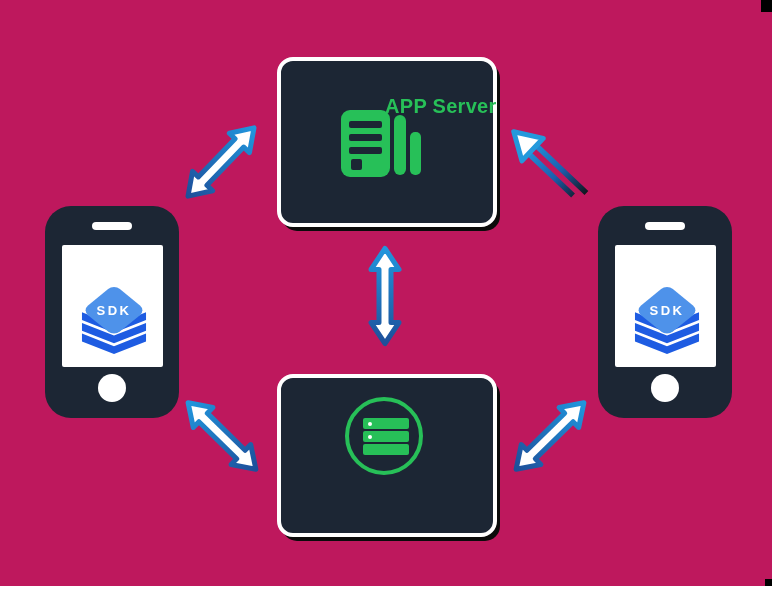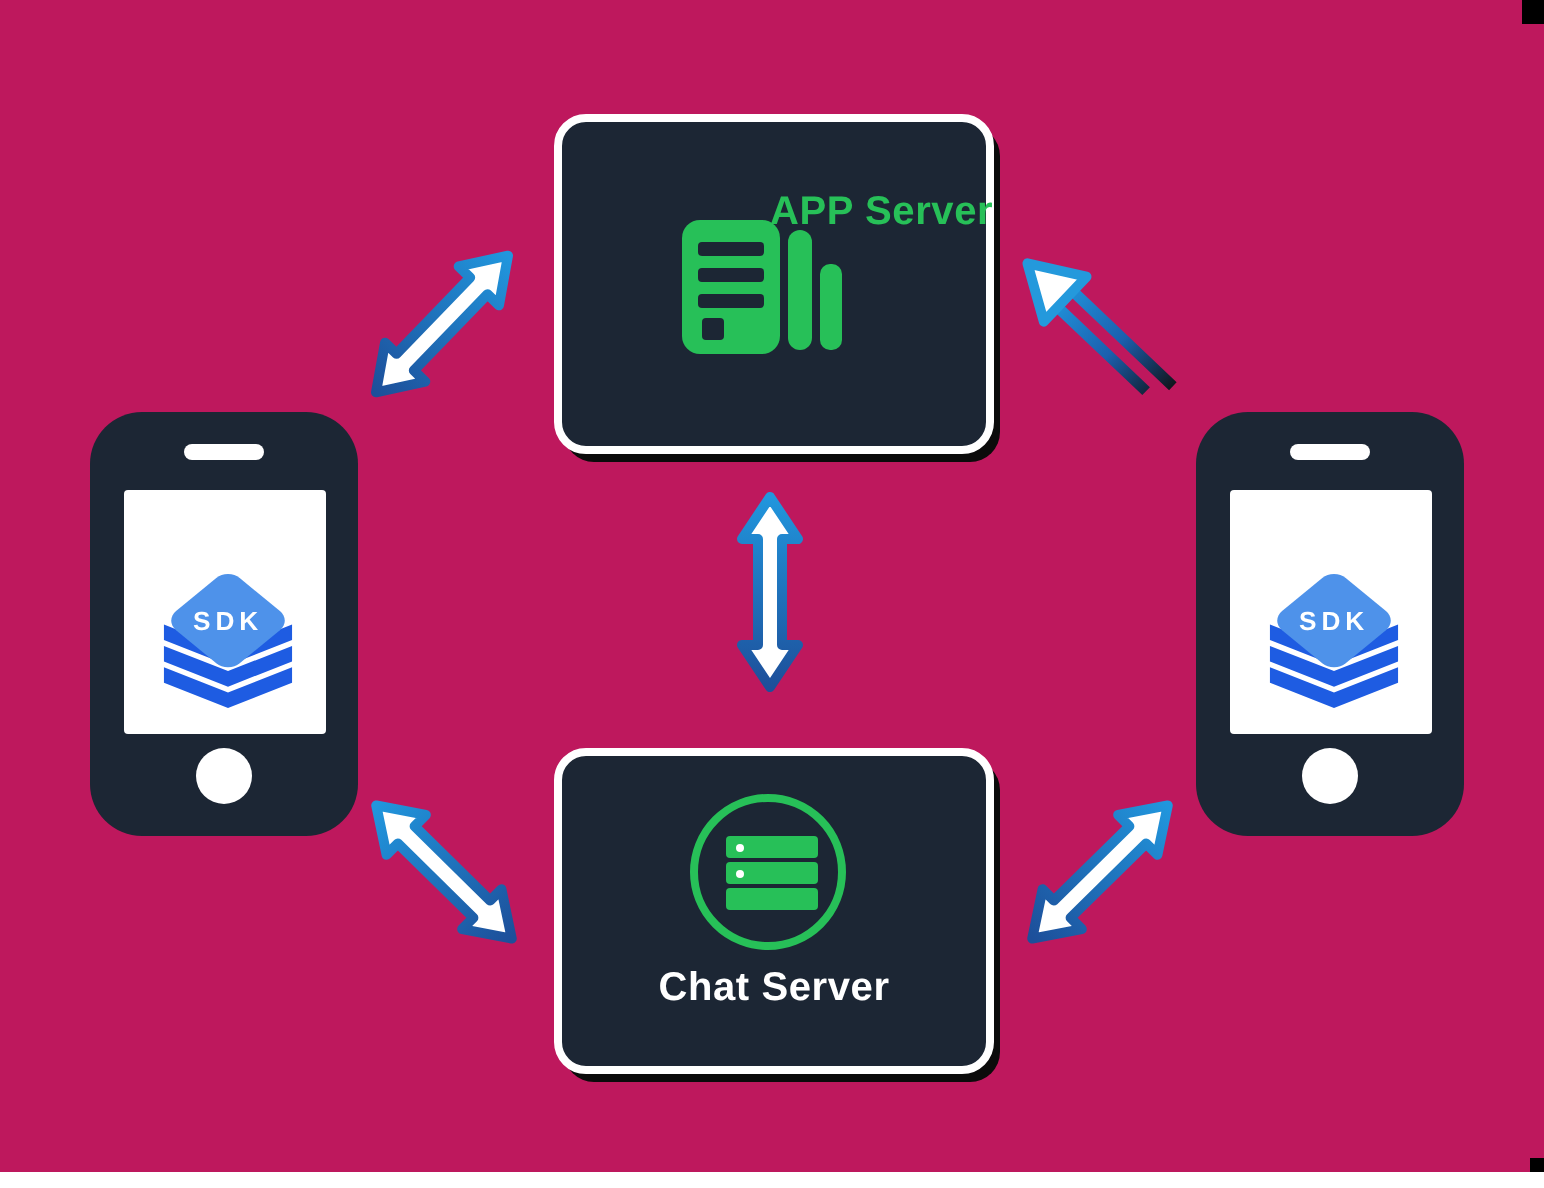--- a/index.html
+++ b/index.html
@@ -129,21 +129,20 @@
     <div class="chat-circle"></div>
     <div class="rack">
       <div class="rack-bar">
           <div class="led"></div>
         </div>
       <div class="rack-bar">
           <div class="led"></div>
         </div>
       <div class="rack-bar"></div>
     </div>
-    <div class="chat-label">Chat Server</div>
   </div>
 
   <div class="phone phone-left">
     <div class="speaker"></div>
     <div class="screen"></div>
     <div class="home-btn"></div>
     <svg class="sdk-icon" viewBox="0 0 68 78">
       <polygon points="1,30 34,43 67,30 67,38 34,51 1,38" fill="#1e5ce2"></polygon>
       <polygon points="1,41 34,54 67,41 67,49 34,62 1,49" fill="#1e5ce2"></polygon>
       <polygon points="1,52 34,65 67,52 67,60 34,73 1,60" fill="#1e5ce2"></polygon>

